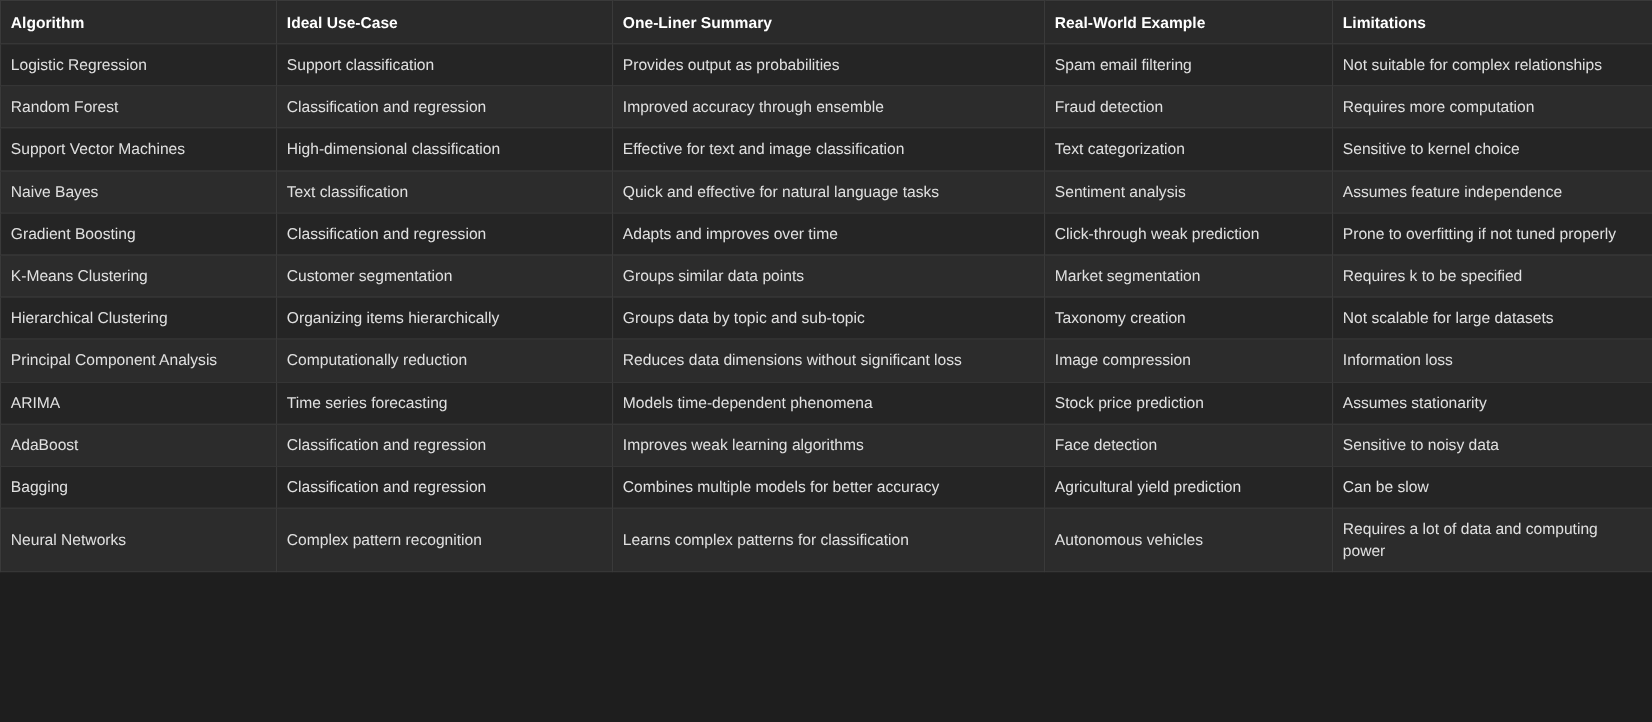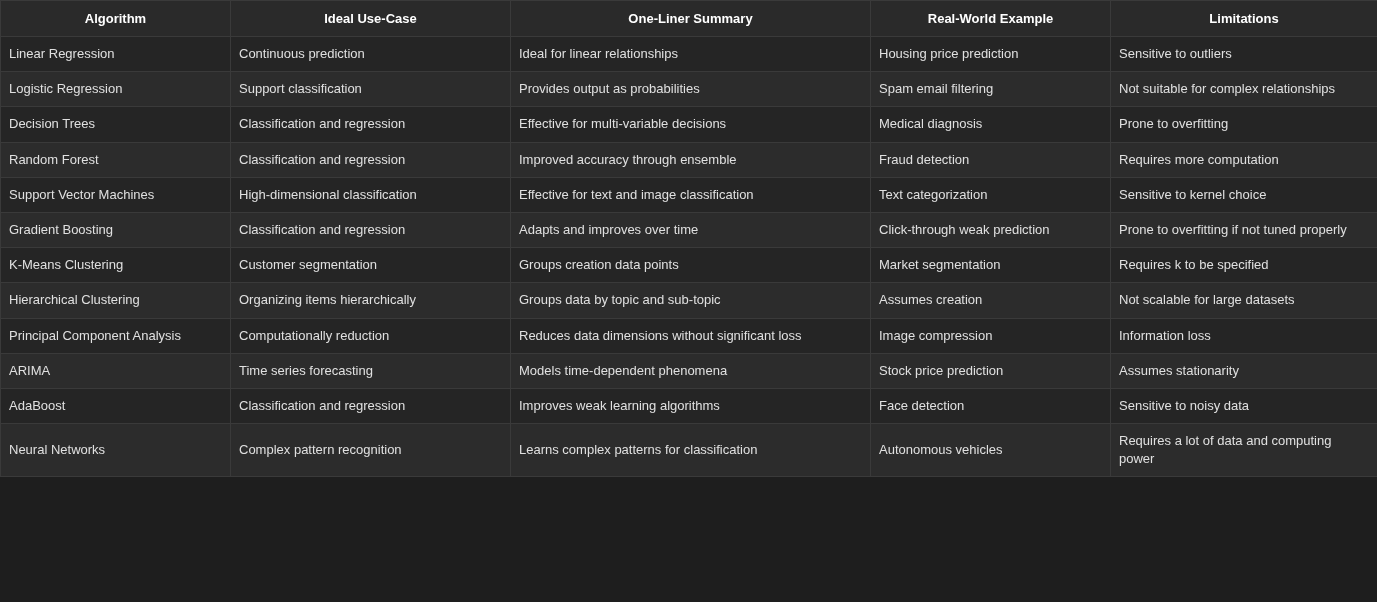--- a/index.html
+++ b/index.html
@@ -20,21 +20,21 @@
       border-collapse: collapse;
       table-layout: fixed;
     }
 
     thead tr {
       background-color: #2a2a2a;
     }
 
     thead th {
       padding: 10px 8px;
-      text-align: center;
+      text-align: left;
       font-weight: bold;
       font-size: 13px;
       color: #ffffff;
       border: 1px solid #3a3a3a;
       margin-left: 24px;
     }
 
     tbody tr:nth-child(odd) {
       background-color: #252525;
     }
@@ -71,74 +71,67 @@
     <thead>
     <tr>
       <th>Algorithm</th>
       <th>Ideal Use-Case</th>
       <th>One-Liner Summary</th>
       <th>Real-World Example</th>
       <th>Limitations</th>
     </tr>
   </thead>
   <tbody id="table-body">
-  <tr>
-        <td>Linear Regression</td>
-        <td>Continuous prediction</td>
-        <td>Ideal for linear relationships</td>
-        <td>Housing price prediction</td>
-        <td>Sensitive to outliers</td>
-      </tr>
       <tr>
         <td>Logistic Regression</td>
         <td>Support classification</td>
         <td>Provides output as probabilities</td>
         <td>Spam email filtering</td>
         <td>Not suitable for complex relationships</td>
-      </tr>
-      <tr>
-        <td>Decision Trees</td>
-        <td>Classification and regression</td>
-        <td>Effective for multi-variable decisions</td>
-        <td>Medical diagnosis</td>
-        <td>Prone to overfitting</td>
       </tr>
       <tr>
         <td>Random Forest</td>
         <td>Classification and regression</td>
         <td>Improved accuracy through ensemble</td>
         <td>Fraud detection</td>
         <td>Requires more computation</td>
       </tr>
       <tr>
         <td>Support Vector Machines</td>
         <td>High-dimensional classification</td>
         <td>Effective for text and image classification</td>
         <td>Text categorization</td>
         <td>Sensitive to kernel choice</td>
       </tr>
       <tr>
+        <td>Naive Bayes</td>
+        <td>Text classification</td>
+        <td>Quick and effective for natural language tasks</td>
+        <td>Sentiment analysis</td>
+        <td>Assumes feature independence</td>
+      </tr>
+      <tr>
         <td>Gradient Boosting</td>
         <td>Classification and regression</td>
         <td>Adapts and improves over time</td>
         <td>Click-through weak prediction</td>
         <td>Prone to overfitting if not tuned properly</td>
       </tr>
       <tr>
         <td>K-Means Clustering</td>
         <td>Customer segmentation</td>
-        <td>Groups creation data points</td>
+        <td>Groups similar data points</td>
         <td>Market segmentation</td>
         <td>Requires k to be specified</td>
       </tr>
       <tr>
         <td>Hierarchical Clustering</td>
         <td>Organizing items hierarchically</td>
         <td>Groups data by topic and sub-topic</td>
-        <td>Assumes creation</td>
+        <td>Taxonomy creation</td>
         <td>Not scalable for large datasets</td>
       </tr>
       <tr>
         <td>Principal Component Analysis</td>
         <td>Computationally reduction</td>
         <td>Reduces data dimensions without significant loss</td>
         <td>Image compression</td>
         <td>Information loss</td>
       </tr>
       <tr>
@@ -149,20 +142,27 @@
         <td>Assumes stationarity</td>
       </tr>
       <tr>
         <td>AdaBoost</td>
         <td>Classification and regression</td>
         <td>Improves weak learning algorithms</td>
         <td>Face detection</td>
         <td>Sensitive to noisy data</td>
       </tr>
       <tr>
+        <td>Bagging</td>
+        <td>Classification and regression</td>
+        <td>Combines multiple models for better accuracy</td>
+        <td>Agricultural yield prediction</td>
+        <td>Can be slow</td>
+      </tr>
+      <tr>
         <td>Neural Networks</td>
         <td>Complex pattern recognition</td>
         <td>Learns complex patterns for classification</td>
         <td>Autonomous vehicles</td>
         <td>Requires a lot of data and computing power</td>
       </tr>
     </tbody>
 </table>
 
 </body></html>

